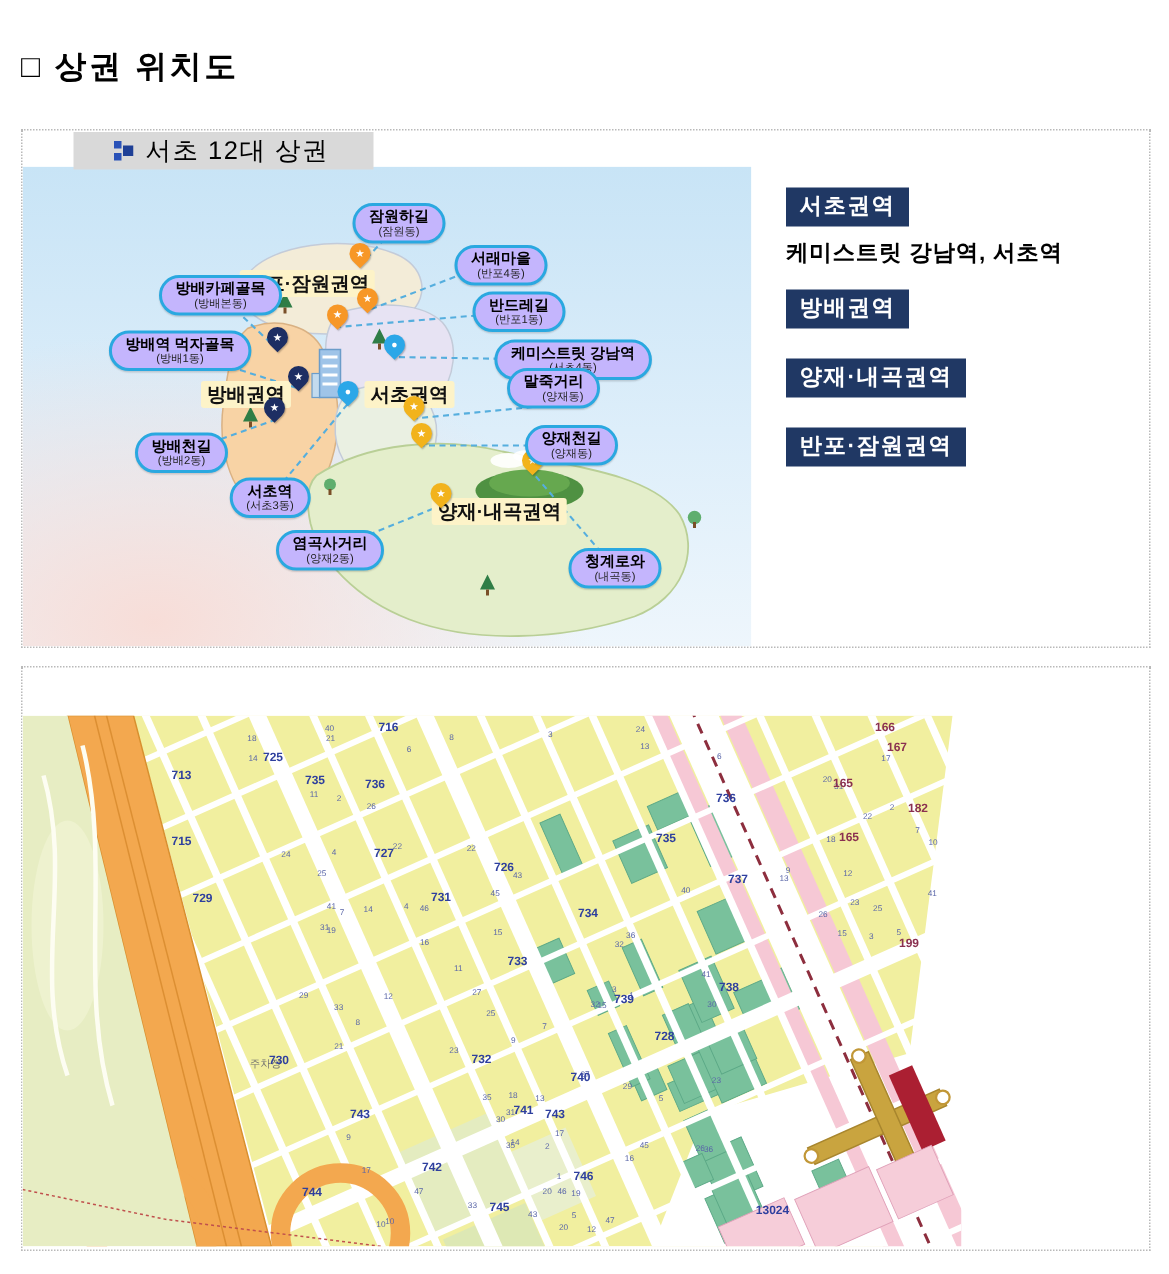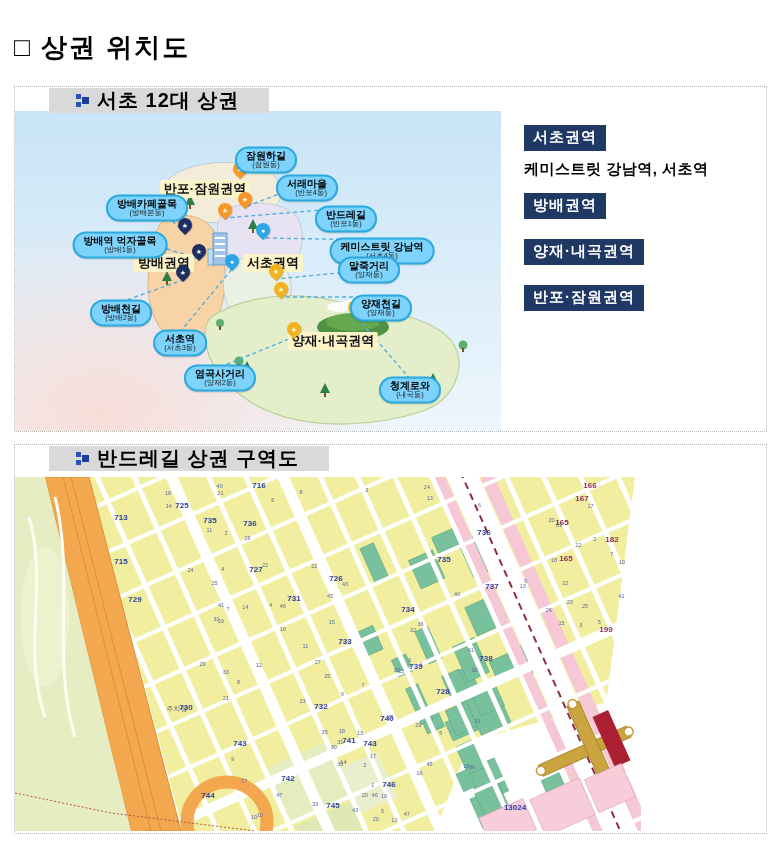--- a/index.html
+++ b/index.html
@@ -1,37 +1,37 @@
 <!DOCTYPE html>
 <html><head>
 <meta charset="utf-8">
 <style>
   html,body{margin:0;padding:0;background:#fff;}
   body{width:779px;height:849px;position:relative;overflow:hidden;
        font-family:"Liberation Sans","DejaVu Sans",sans-serif;color:#000;}
   .page{position:absolute;inset:0;}
-  .page-title{position:absolute;left:14px;top:30px;font-size:26px;font-weight:600;
+  .page-title{position:absolute;left:14px;top:30px;font-size:21px;font-weight:600;
               letter-spacing:2px;color:#000;}
   .dotted-box{position:absolute;border:1px dotted #b9b9b9;background:#fff;}
   #box1{left:14px;top:86px;width:751px;height:344px;}
   #box2{left:14px;top:444px;width:751px;height:388px;}
   .section-header{position:absolute;left:34px;top:1px;height:25px;background:#d9d9d9;
                   display:flex;align-items:center;gap:8px;padding:0 30px 0 26px;z-index:5;}
-  .section-header .txt{font-size:20px;font-weight:bold;letter-spacing:1px;}
+  .section-header .txt{font-size:17px;font-weight:normal;letter-spacing:1px;}
   .bullet-icon{width:14px;height:14px;display:inline-block;flex:0 0 14px;}
   
   #map1{position:absolute;left:0;top:24px;width:486px;height:320px;overflow:hidden;}
   #map1 svg{position:absolute;left:0;top:0;}
   .overlay{position:absolute;left:0;top:0;width:100%;height:100%;pointer-events:none;}
   .region-label{position:absolute;transform:translate(-50%,-50%);background:#fdf3c8;
                 font-size:13px;font-weight:bold;white-space:nowrap;padding:0 4px;
                 border-radius:2px;color:#111;z-index:3;}
-  .bubble{position:absolute;transform:translate(-50%,-50%);background:#7dd3fc;
+  .bubble{position:absolute;transform:translate(-50%,-50%);background:#c4b5fd;
           border:2px solid #2aa8e0;border-radius:16px;padding:2px 9px;text-align:center;
-          line-height:1.1;white-space:nowrap;z-index:4;box-shadow:0 1px 1px rgba(0,0,0,.15);margin-top:11px;}
+          line-height:1.1;white-space:nowrap;z-index:4;box-shadow:0 1px 1px rgba(0,0,0,.15);}
   .bubble .t{font-weight:bold;font-size:10px;display:block;}
   .bubble .d{font-size:7.5px;color:#222;display:block;}
   .pin-wrap{position:absolute;width:0;height:0;z-index:3;}
   .pin{position:absolute;left:-7px;top:-15px;width:14px;height:14px;
        border-radius:50% 50% 50% 0;transform:rotate(-45deg);box-shadow:0 1px 1px rgba(0,0,0,.25);}
   .pin span{position:absolute;inset:0;display:flex;align-items:center;justify-content:center;
             transform:rotate(45deg);color:#fff;font-size:7px;line-height:1;}
   
   #panel-sections{position:absolute;left:497px;top:24px;width:254px;height:320px;
                   padding:14px 6px 0 12px;box-sizing:border-box;}
@@ -209,33 +209,33 @@
             <div class="pin" style="background: rgb(29, 46, 99);">
               <span>★</span>
             </div>
           </div>
         </div>
       <div class="overlay" id="callouts">
           <div class="bubble" style="left: 251px; top: 38px;">
             <span class="t">잠원하길</span>
             <span class="d">(잠원동)</span>
           </div>
-          <div class="bubble" style="left: 292px; top: 66px; text-align: right;">
+          <div class="bubble" style="left: 319px; top: 66px;">
             <span class="t">서래마을</span>
             <span class="d">(반포4동)</span>
           </div>
           <div class="bubble" style="left: 331px; top: 97px;">
             <span class="t">반드레길</span>
             <span class="d">(반포1동)</span>
           </div>
           <div class="bubble" style="left: 367px; top: 129px;">
             <span class="t">케미스트릿 강남역</span>
             <span class="d">(서초4동)</span>
           </div>
-          <div class="bubble" style="left: 354px; top: 148px;">
+          <div class="bubble" style="left: 354px; top: 148px; text-align: right;">
             <span class="t">말죽거리</span>
             <span class="d">(양재동)</span>
           </div>
           <div class="bubble" style="left: 366px; top: 186px;">
             <span class="t">양재천길</span>
             <span class="d">(양재동)</span>
           </div>
           <div class="bubble" style="left: 395px; top: 268px;">
             <span class="t">청계로와</span>
             <span class="d">(내곡동)</span>
@@ -265,28 +265,20 @@
 
     <div id="panel-sections">
         <div class="panel-section"><div class="badge">서초권역</div><div class="items">케미스트릿 강남역, 서초역</div></div>
         <div class="panel-section"><div class="badge">방배권역</div></div>
         <div class="panel-section"><div class="badge">양재·내곡권역</div></div>
         <div class="panel-section"><div class="badge">반포·잠원권역</div></div>
       </div>
   </div>
 
   <div id="box2" class="dotted-box">
-    <div class="section-header">
-      <svg class="bullet-icon" viewBox="0 0 14 14">
-        <rect x="1" y="0" width="5" height="5" fill="#2a52b8"></rect>
-        <rect x="7" y="3" width="7" height="7" fill="#1e3f96"></rect>
-        <rect x="1" y="8" width="5" height="5" fill="#2a52b8"></rect>
-      </svg>
-      <span class="txt">반드레길 상권 구역도</span>
-    </div>
 
     <div id="map2">
       <svg width="626" height="354" viewBox="0 0 626 354">
 
         <polygon points="74,0 620,0 575,354 168,354" fill="#f1ef9f"></polygon>
         <polygon points="420,354 455,265 626,215 626,354" fill="#ffffff"></polygon>
 
         <g transform="rotate(-24 300 160)">
           <rect x="200" y="260" width="70" height="60" fill="#e4ecc0"></rect>
           <rect x="205" y="325" width="60" height="45" fill="#dde8b4"></rect>
@@ -394,40 +386,40 @@
           <div class="block-no" style="left: 195px; top: 43px;">735</div>
           <div class="block-no" style="left: 244px; top: 8px;">716</div>
           <div class="block-no" style="left: 235px; top: 46px;">736</div>
           <div class="block-no" style="left: 106px; top: 84px;">715</div>
           <div class="block-no" style="left: 120px; top: 122px;">729</div>
           <div class="block-no" style="left: 241px; top: 92px;">727</div>
           <div class="block-no" style="left: 321px; top: 101px;">726</div>
           <div class="block-no" style="left: 279px; top: 121px;">731</div>
           <div class="block-no" style="left: 330px; top: 164px;">733</div>
           <div class="block-no" style="left: 306px; top: 229px;">732</div>
-          <div class="block-no" style="left: 393px; top: 132px;">734</div>
+          <div class="block-no" style="left: 377px; top: 132px;">734</div>
           <div class="block-no" style="left: 477px; top: 109px;">737</div>
           <div class="block-no" style="left: 471px; top: 181px;">738</div>
           <div class="block-no" style="left: 401px; top: 189px;">739</div>
           <div class="block-no" style="left: 372px; top: 241px;">740</div>
           <div class="block-no" style="left: 334px; top: 263px;">741</div>
           <div class="block-no" style="left: 273px; top: 301px;">742</div>
           <div class="block-no" style="left: 225px; top: 266px;">743</div>
           <div class="block-no" style="left: 355px; top: 266px;">743</div>
           <div class="block-no" style="left: 171px; top: 230px;">730</div>
           <div class="block-no" style="left: 193px; top: 318px;">744</div>
           <div class="block-no" style="left: 318px; top: 328px;">745</div>
           <div class="block-no" style="left: 374px; top: 307px;">746</div>
           <div class="block-no" style="left: 429px; top: 82px;">735</div>
           <div class="block-no" style="left: 469px; top: 55px;">736</div>
           <div class="block-no" style="left: 428px; top: 214px;">728</div>
           <div class="block-no maroon" style="left: 547px; top: 45px;">165</div>
           <div class="block-no maroon" style="left: 551px; top: 81px;">165</div>
           <div class="block-no maroon" style="left: 575px; top: 8px;">166</div>
-          <div class="block-no maroon" style="left: 567px; top: 21px;">167</div>
+          <div class="block-no maroon" style="left: 583px; top: 21px;">167</div>
           <div class="block-no maroon" style="left: 597px; top: 62px;">182</div>
           <div class="block-no maroon" style="left: 591px; top: 152px;">199</div>
           <div class="block-no" style="left: 500px; top: 330px;">13024</div>
           <div class="parcel-no" style="left: 153.746px; top: 28.8799px;">14</div>
           <div class="parcel-no" style="left: 462.61px; top: 243.573px;">23</div>
           <div class="parcel-no" style="left: 316.862px; top: 144.661px;">15</div>
           <div class="parcel-no" style="left: 299.194px; top: 88.8548px;">22</div>
           <div class="parcel-no" style="left: 327.064px; top: 253.95px;">18</div>
           <div class="parcel-no" style="left: 232.501px; top: 60.5546px;">26</div>
           <div class="parcel-no" style="left: 394.509px; top: 182.702px;">3</div>

